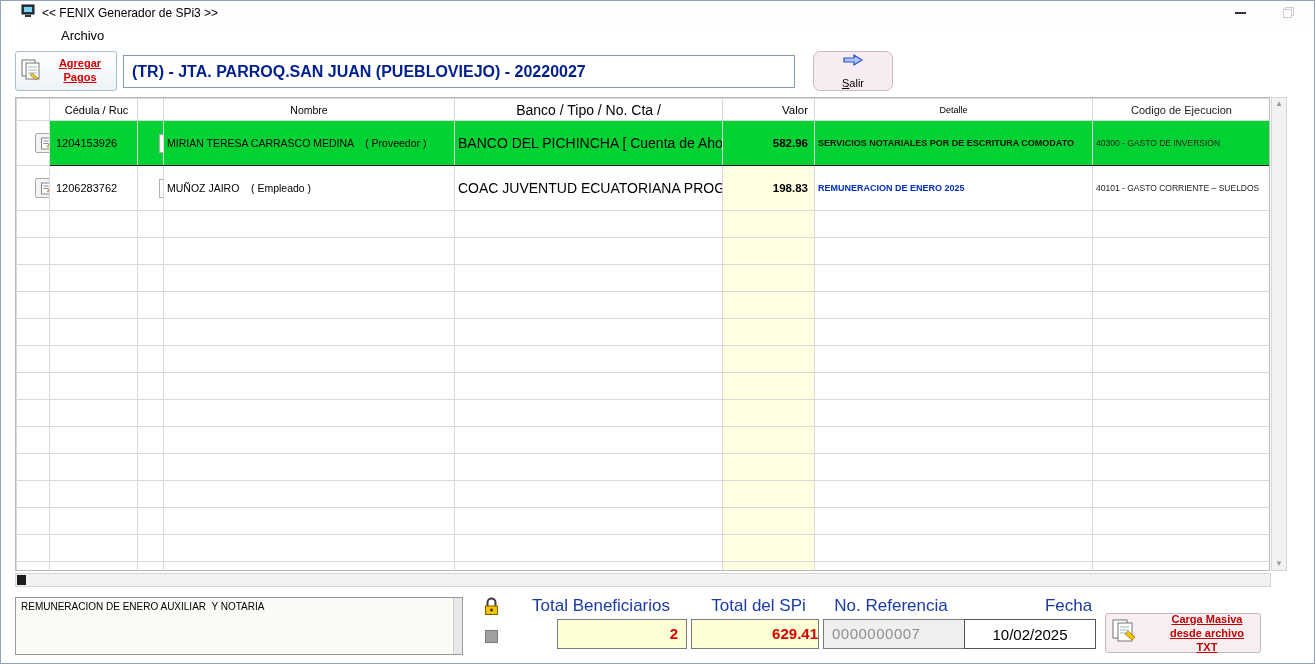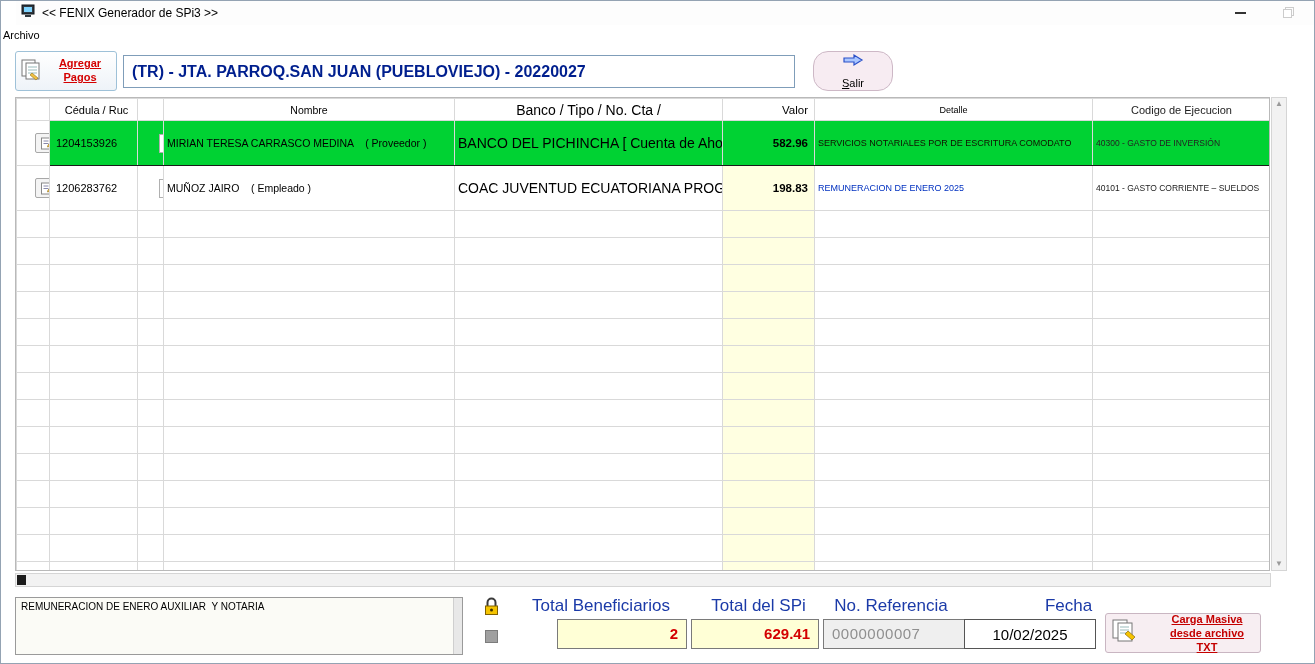--- a/index.html
+++ b/index.html
@@ -12,65 +12,65 @@
     overflow: hidden;
   }
   
   .titlebar { position:absolute; top:0; left:15px; right:0; height:24px; background:#fdfdfd; display:flex; align-items:center; padding-left:5px; }
   .title-text { font-size:12px; color:#000; margin-left:6px; }
   .win-btns { position:absolute; right:10px; top:1px; display:flex; gap:16px; }
   .win-btn { width:32px; height:21px; display:flex; align-items:center; justify-content:center; background:transparent; border:none; }
   .min-glyph { display:inline-block; width:11px; border-bottom:2px solid #333; }
   
   .menubar { position:absolute; top:24px; left:0; right:0; height:20px; background:#fff; }
-  .menu-item { display:inline-block; font-size:11px; padding:3px 2px; color:#000; }
+  .menu-item { display:inline-block; font-size:13px; padding:3px 13px; color:#000;margin-left:47px; }
   
   .btn-agregar { position:absolute; left:14px; top:50px; width:102px; height:40px;
     background:linear-gradient(#ffffff,#eef3f8); border:1px solid #9ec1d8; border-radius:3px;
     display:flex; align-items:center; gap:4px; padding:2px 4px; cursor:pointer; }
   .btn-agregar .lbl { color:#d40000; font-weight:bold; font-size:11px; text-decoration:underline; line-height:1.25; text-align:center; flex:1; }
   .entity-field { position:absolute; left:122px; top:54px; width:672px; height:33px;
     border:1px solid #7f9db9; background:#fff; color:var(--entity-navy);
     font-family:"Liberation Sans",sans-serif; font-size:16px; font-weight:bold; padding:0 8px; }
   .btn-salir { position:absolute; left:812px; top:50px; width:80px; height:40px;
-    background:#f7ecf2; border:1px solid #cdb8c6; border-radius:15px;
+    background:#f7ecf2; border:1px solid #cdb8c6; border-radius:7px;
     display:flex; flex-direction:column; align-items:center; justify-content:center; gap:7px; cursor:pointer; }
   .salir-label { display:block; font-size:11px; color:#000; }
   .salir-label::first-letter { text-decoration:underline; }
   
   .grid-wrap { position:absolute; left:14px; top:96px; width:1255px; height:474px; overflow:hidden; border:1px solid #b9b9b9; background:#fff; }
   table.grid { border-collapse:collapse; table-layout:fixed; width:1253px; }
   .grid th { font-size:11px; font-weight:normal; color:#000; height:22px; border:1px solid #d9d9d9; background:#fff; text-align:center; white-space:nowrap; overflow:hidden; }
   .grid td { height:27px; border:1px solid #d9d9d9; font-size:11px; color:#000; white-space:pre; overflow:hidden; padding:0 3px; background:#fff; }
   td.c-icon, th.h-icon { width:33px; }
   td.c-cedula, th.h-cedula { width:88px; padding-left:6px; }
   td.c-x, th.h-x { width:26px; text-align:center; }
   td.c-nombre, th.h-nombre { width:291px; font-size:10.5px; }
   td.c-banco, th.h-banco { width:268px; font-size:14px; }
   td.c-valor, th.h-valor { width:92px; text-align:right; font-weight:bold; font-size:11.5px; padding-right:6px; background:var(--valor-bg); }
-  td.c-detalle, th.h-detalle { width:278px; font-size:9px; font-weight:normal; }
+  td.c-detalle, th.h-detalle { width:278px; font-size:9px; font-weight:bold; }
   td.c-codigo, th.h-codigo { width:178px; font-size:8.5px; color:#222; }
   tr.selected td:not(.c-icon) { background:var(--row-highlight) !important; border-top:1px solid #1a1a1a; border-bottom:1px solid #1a1a1a; }
   td.c-icon { text-align:center; padding:0; }
   .edit-btn { width:24px; height:20px; background:#f4f4f4; border:1px solid #a8a8a8; border-radius:2px; display:inline-flex; align-items:center; justify-content:center; cursor:pointer; }
   .x-btn { width:19px; height:19px; background:#ffffff; border:1px solid #b0b0b0; display:inline-flex; align-items:center; justify-content:center; cursor:pointer; }
   
   .v-scroll { position:absolute; left:1270px; top:96px; width:16px; height:474px; background:#f2f2f2; border:1px solid #d5d5d5; display:flex; flex-direction:column; justify-content:space-between; align-items:center; padding:2px 0; }
   .scroll-arrow { font-size:8px; color:#9a9a9a; line-height:8px; }
   .h-scroll { position:absolute; left:14px; top:572px; width:1256px; height:14px; background:#f2f2f2; border:1px solid #d5d5d5; }
   .h-thumb { position:absolute; left:1px; top:1px; width:9px; height:10px; background:#1c1c1c; }
   
   .note-box { position:absolute; left:14px; top:596px; width:448px; height:58px; border:1px solid #9a9a9a; background:#fbfbf6; font-family:"Liberation Sans",sans-serif; font-size:10px; color:#000; padding:3px 5px; resize:none; overflow:hidden; }
   .note-scroll { position:absolute; left:452px; top:597px; width:9px; height:56px; background:#e8e8e8; border-left:1px solid #cfcfcf; }
   .lock-btn { position:absolute; left:480px; top:596px; width:20px; height:22px; background:transparent; border:none; cursor:pointer; }
   .gray-square { position:absolute; left:484px; top:629px; width:13px; height:13px; background:#a0a0a0; border:1px solid #7c7c7c; }
   .f-label { position:absolute; top:595px; font-size:17px; color:var(--label-blue); text-align:center; white-space:nowrap; }
   .f-box { position:absolute; top:618px; height:30px; border:1px solid #7a7a7a; font-size:15px; line-height:28px; }
   .box-tb { left:556px; width:130px; background:var(--totals-bg); color:var(--red); font-weight:bold; text-align:right; padding-right:8px; }
-  .box-spi { left:690px; width:128px; background:var(--totals-bg); color:var(--red); font-weight:bold; text-align:right; padding-right:8px; }
+  .box-spi { left:690px; width:128px; background:var(--totals-bg); color:var(--red); font-weight:bold; text-align:right; }
   .box-ref { left:822px; width:154px; background:#efefef; color:#8f8f8f; text-align:left; padding-left:8px; letter-spacing:0.5px; }
   .box-fecha { left:963px; width:132px; background:#ffffff; color:#000; text-align:center; border:1px solid #555; font-family:"Liberation Sans",sans-serif; }
   .btn-carga { position:absolute; left:1104px; top:612px; width:156px; height:40px; background:#f7eef2; border:1px solid #c9b6c2; border-radius:3px; display:flex; align-items:center; gap:20px; padding:2px 5px; cursor:pointer; }
   .btn-carga .lbl { color:#c40000; font-weight:bold; font-size:11px; text-decoration:underline; text-align:center; line-height:1.3; flex:1; }
 </style>
 </head>
 <body>
 
 <div class="titlebar">
   <span>

